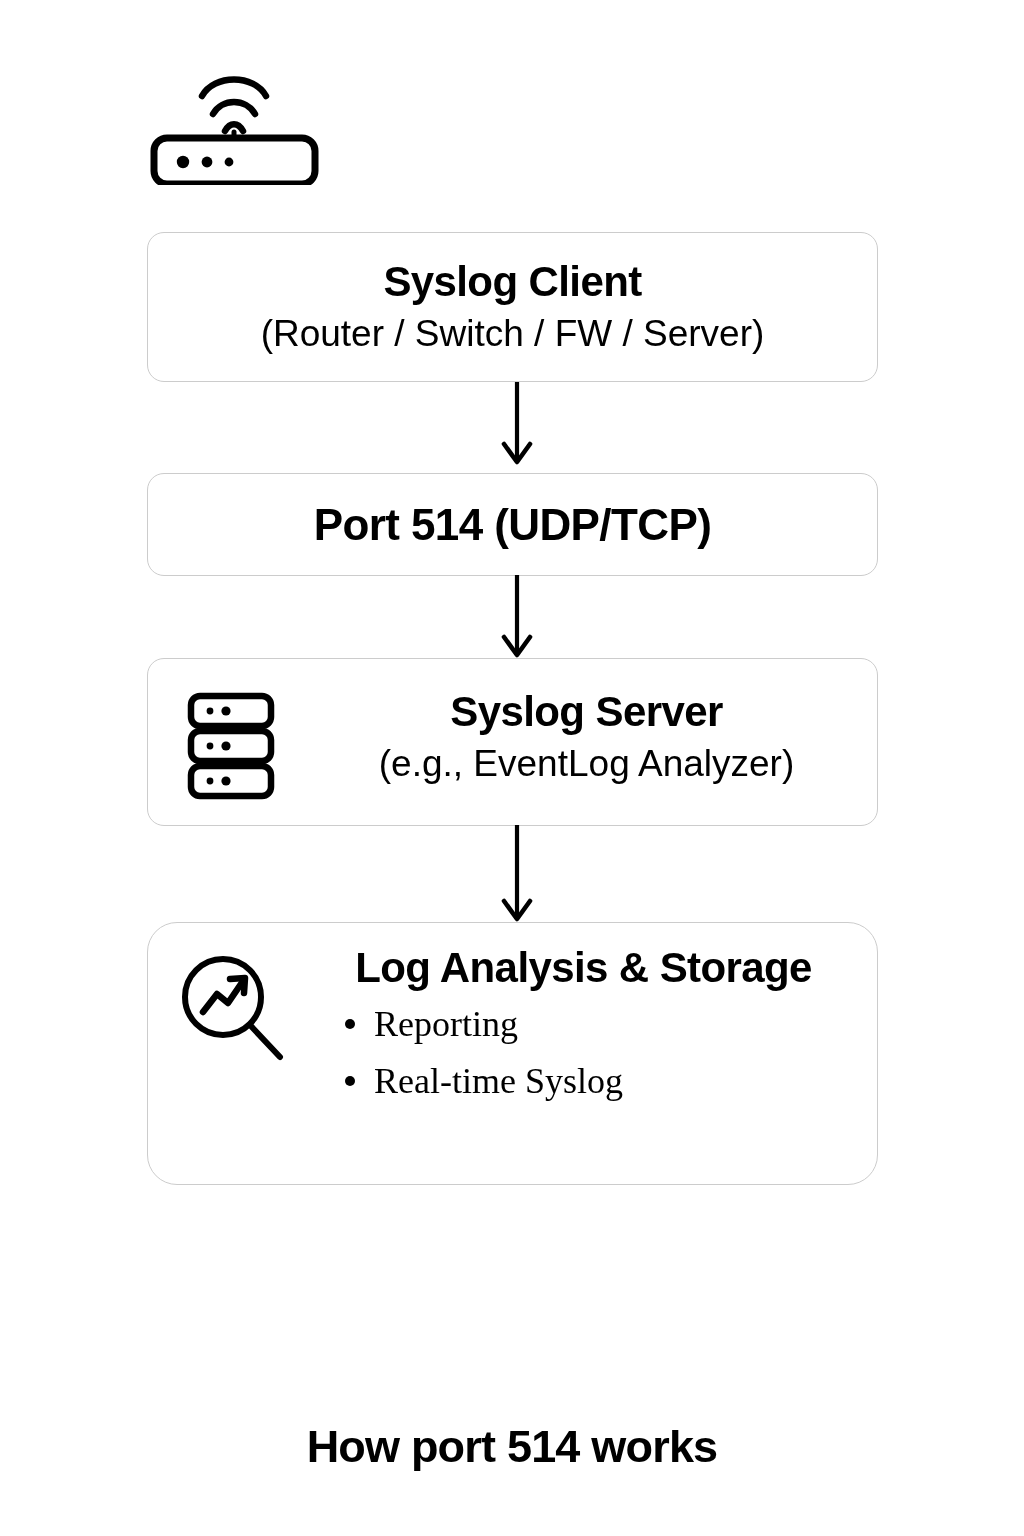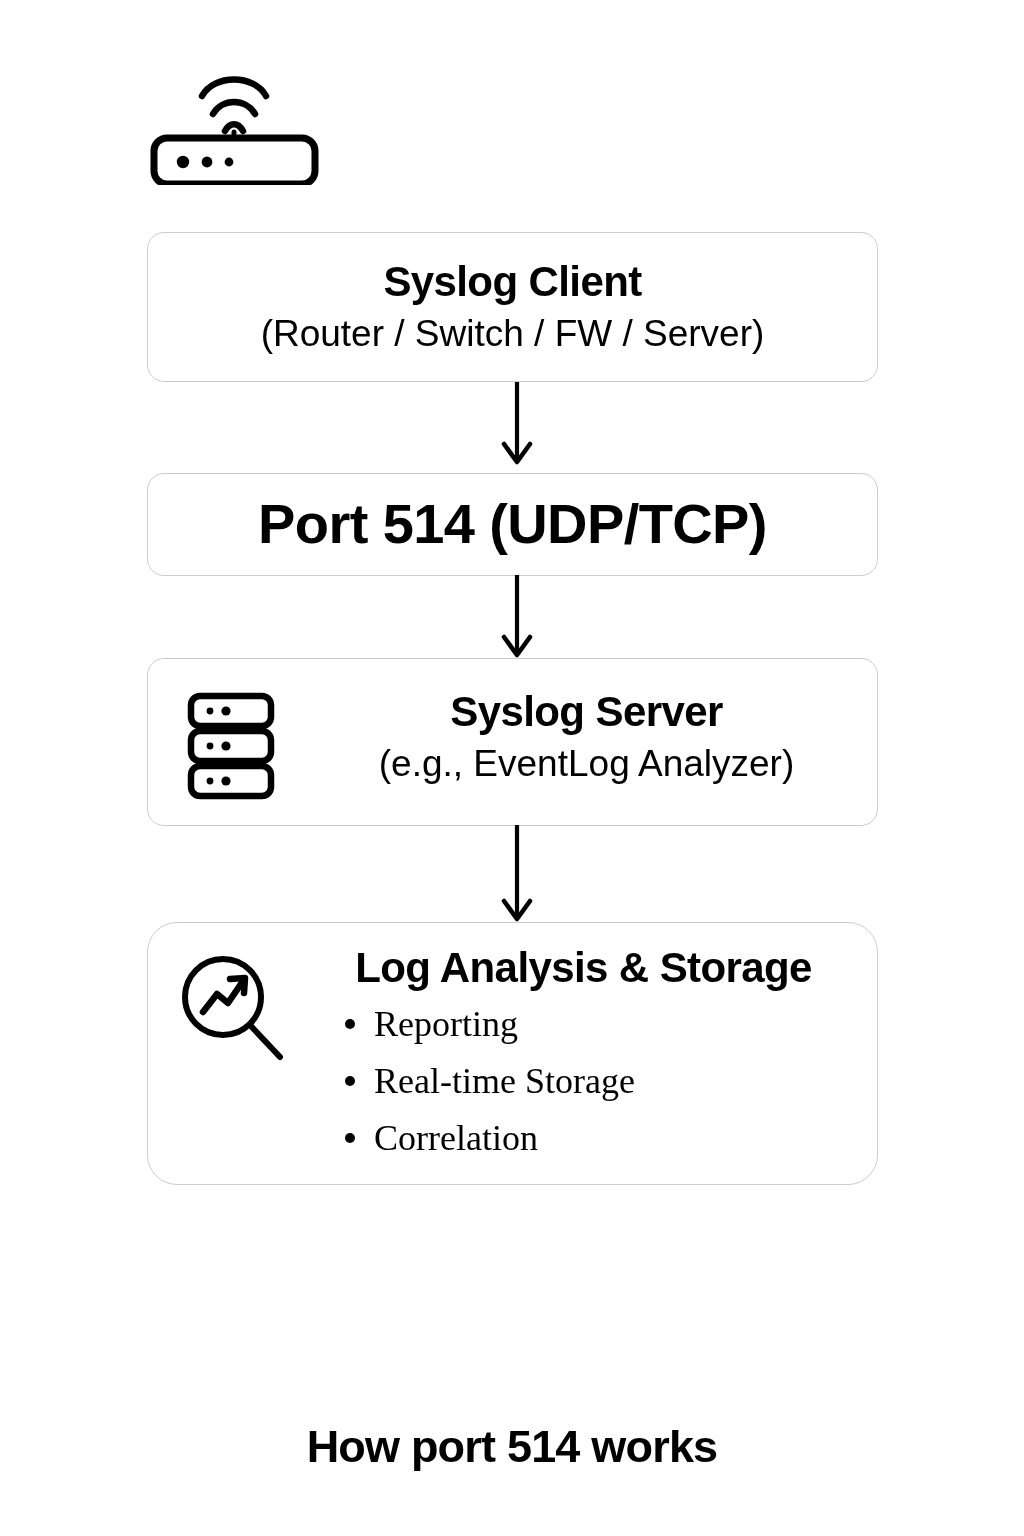--- a/index.html
+++ b/index.html
@@ -64,21 +64,21 @@
     line-height: 1.12;
     text-align: left;
     white-space: nowrap;
     margin-top: 9px;
   }
 
   
   #box-client { top: 232px; height: 150px; }
   
   #box-port   { top: 473px; height: 103px; }
-  #box-port .box-title { font-size: 56px; }
+  #box-port .box-title { font-size: 44px; }
   
   #box-server { top: 658px; height: 168px; padding-left: 8px; }
   
   #box-analysis { top: 922px; height: 263px; border-radius: 30px; }
 
   .icon-slot {
     position: absolute;
     display: block;
   }
   #server-icon-slot { left: 38px; top: 33px; width: 100px; height: 108px; }
@@ -243,25 +243,21 @@
     </span>
     <div class="analysis-text-block">
       <div class="analysis-title">Log Analysis &amp; Storage</div>
       <ul class="bullet-list">
         <li>
           <span class="dot"></span>
           <span>Reporting</span>
         </li>
         <li>
           <span class="dot"></span>
-          <span>Real-time Storage</span>
-        </li>
-        <li>
-          <span class="dot"></span>
-          <span>Correlation</span>
+          <span>Real-time Syslog</span>
         </li>
       </ul>
     </div>
   </div>
 
   <div id="caption">How port 514 works</div>
 
 </div>
 
 </body></html>

